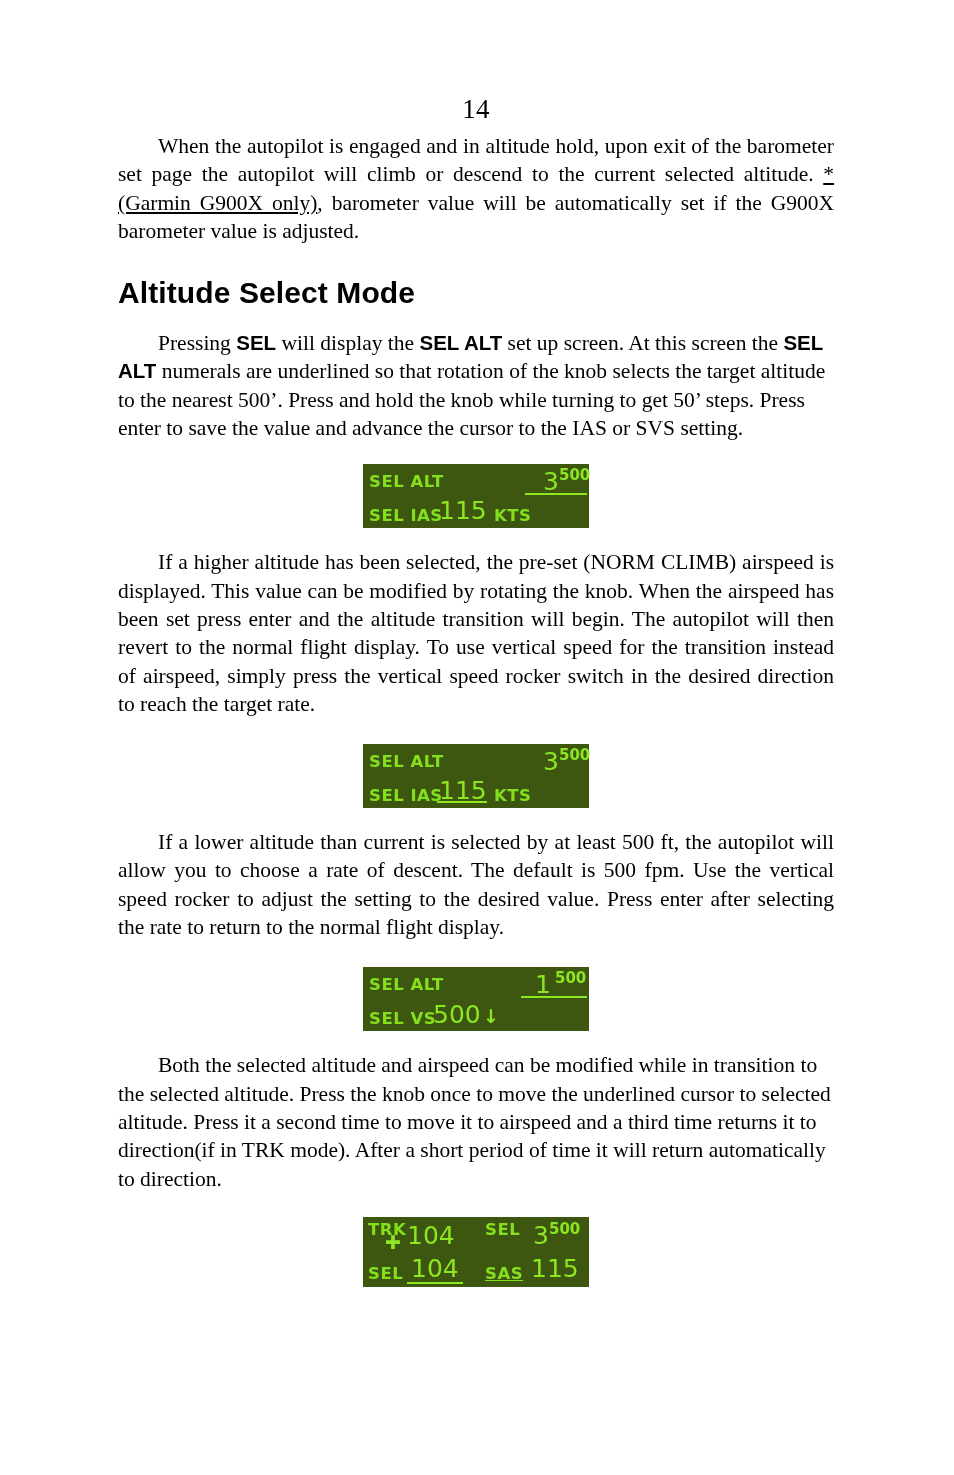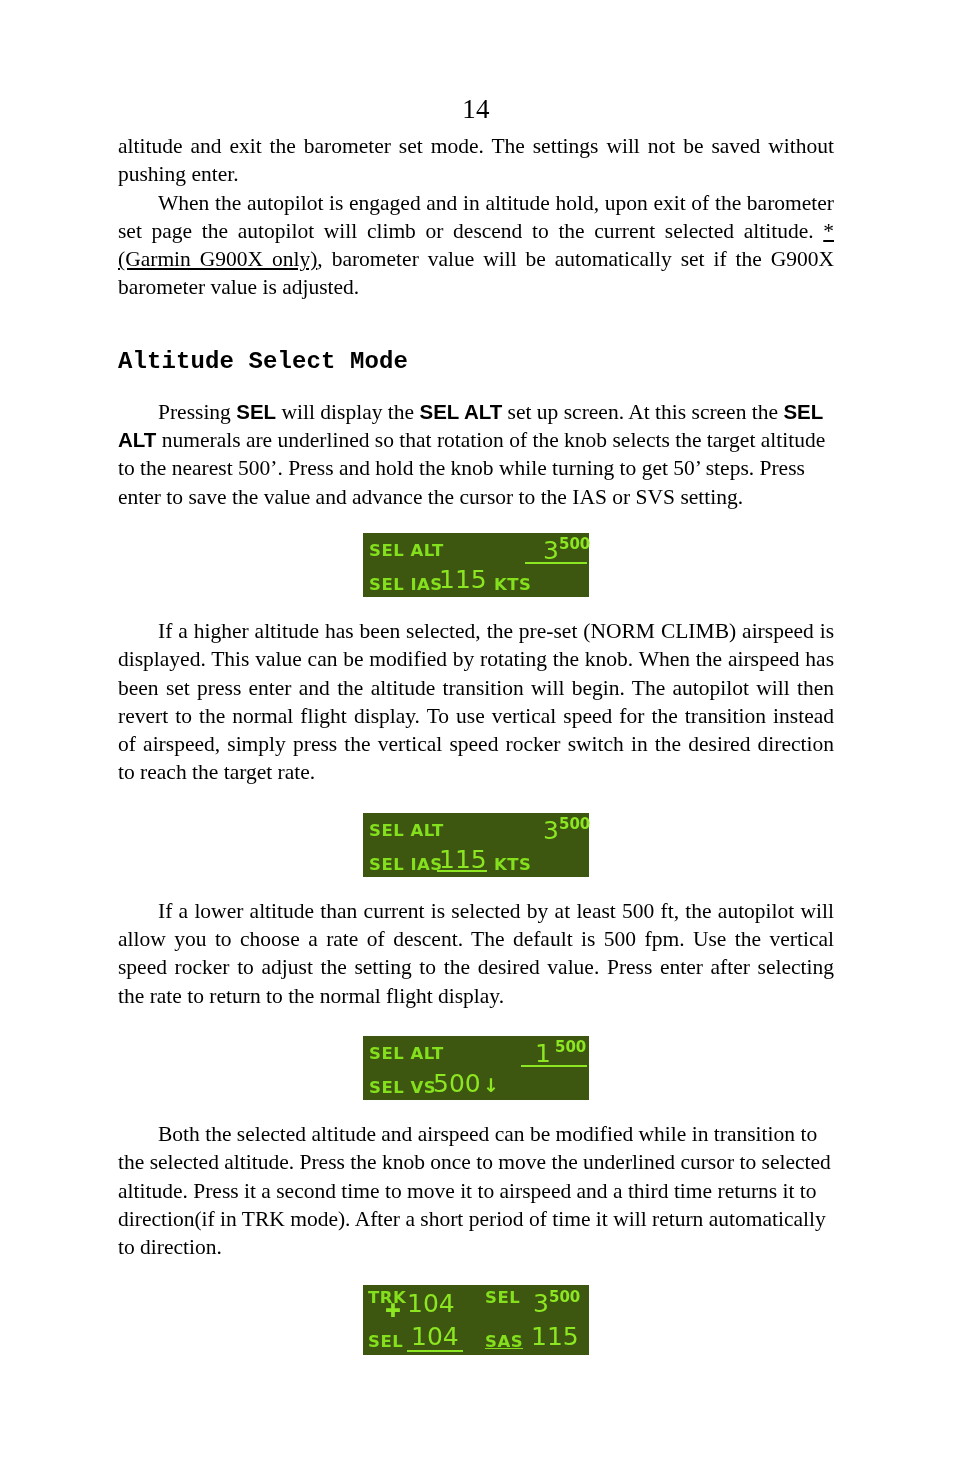--- a/index.html
+++ b/index.html
@@ -54,25 +54,25 @@
   }
   .sans-bold {
     font-family: "Liberation Sans", "DejaVu Sans", sans-serif;
     font-weight: bold;
     font-size: 20.5px;
   }
   .serif-bold {
     font-weight: normal;
   }
   h2.section-title {
-    margin: 42px 0 18px 0;
-    font-size: 24px;
+    margin: 30px 0 18px 0;
+    font-size: 30px;
     line-height: 36px;
     font-weight: bold;
-    font-family: Liberation Mono, monospace;
+    font-family: Liberation Sans, sans-serif;
     letter-spacing: 0.1px;
   }
 
   
   .panel-wrap {
     display: flex;
     justify-content: center;
     margin: 22px 0 20px 0;
   }
   .panel {
@@ -139,21 +139,20 @@
   }
 </style>
 </head>
 <body>
 
 <div class="page">
   <div class="content">
 
     <div class="page-number">14</div>
 
-    <p class="body-text"><span>altitude and exit the barometer set mode.  The settings will not be saved without pushing enter.</span></p>
 
     <p class="body-text"><span class="indent"></span><span>When the autopilot is engaged and in altitude hold, upon exit of the barometer set page the autopilot will climb or descend to the current selected altitude.  </span><span class="ul">*(Garmin G900X only)</span><span>, barometer value will be automatically set if the G900X barometer value is adjusted.</span></p>
 
     <h2 class="section-title">Altitude Select Mode</h2>
 
     <p class="body-text left"><span class="indent"></span><span>Pressing </span><span class="sans-bold">SEL</span><span> will display the </span><span class="sans-bold">SEL ALT</span><span> set up screen.  At this screen the </span><span class="sans-bold">SEL ALT</span><span> numerals are underlined so that rotation of the knob selects the target altitude to the nearest 500’. Press and hold the knob while turning to get 50’ steps.  Press enter to save the value and advance the cursor to the IAS or SVS setting.</span></p>
 
     <div class="panel-wrap">
       <div class="panel two-line">
         <div class="prow">

